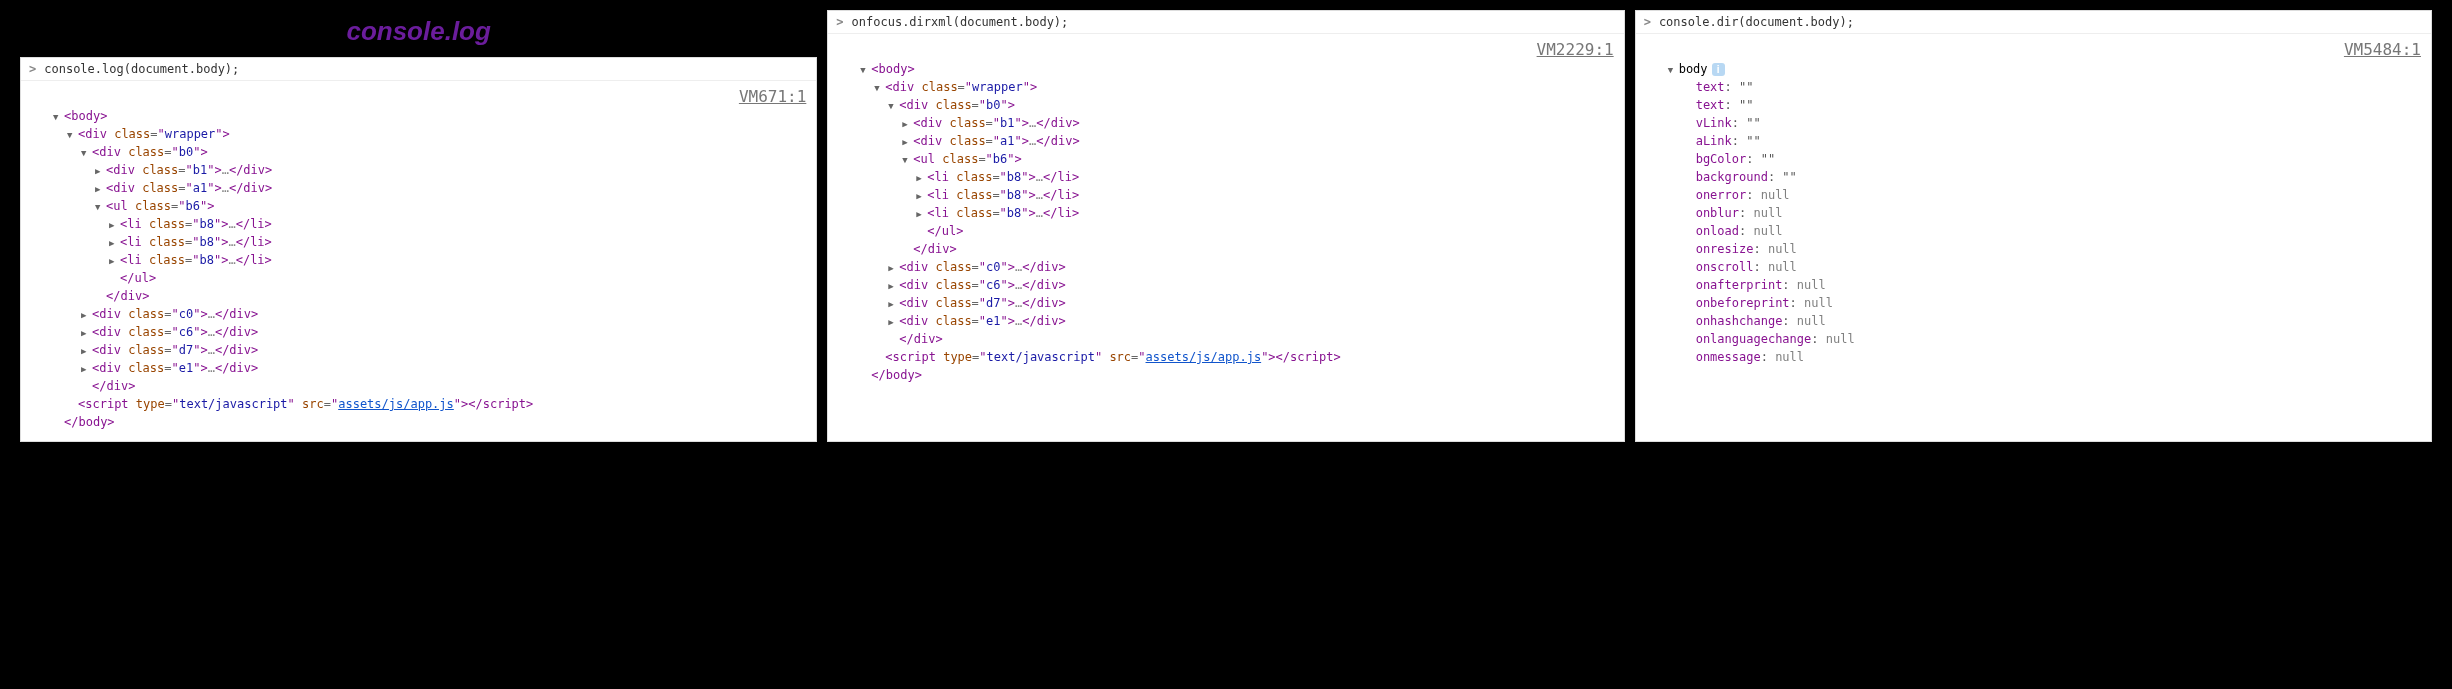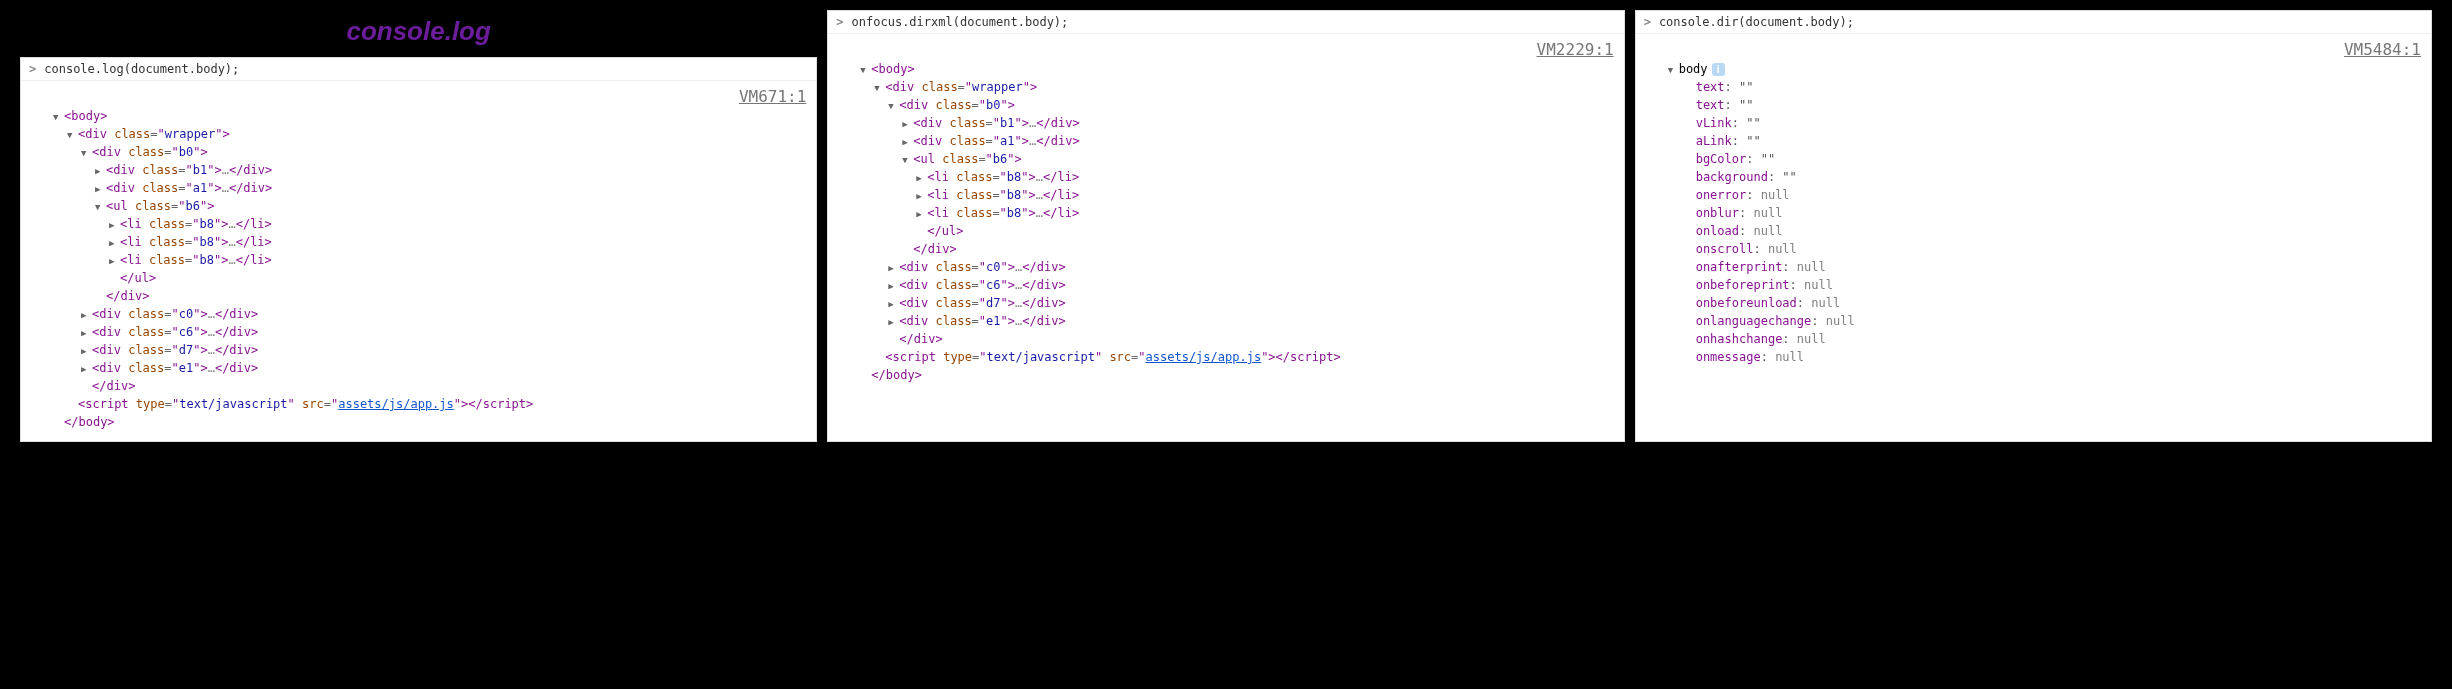--- a/index.html
+++ b/index.html
@@ -180,23 +180,23 @@
           <div class="row pad0"><span class="disc open"></span><span>body</span><span class="info-i">i</span></div>
           <div class="row pad2"><span class="dir-k">text</span><span class="dir-v">: </span><span class="dir-v">""</span></div>
           <div class="row pad2"><span class="dir-k">text</span><span class="dir-v">: </span><span class="dir-v">""</span></div>
           <div class="row pad2"><span class="dir-k">vLink</span><span class="dir-v">: </span><span class="dir-v">""</span></div>
           <div class="row pad2"><span class="dir-k">aLink</span><span class="dir-v">: </span><span class="dir-v">""</span></div>
           <div class="row pad2"><span class="dir-k">bgColor</span><span class="dir-v">: </span><span class="dir-v">""</span></div>
           <div class="row pad2"><span class="dir-k">background</span><span class="dir-v">: </span><span class="dir-v">""</span></div>
           <div class="row pad2"><span class="dir-k">onerror</span><span class="dir-v">: </span><span class="dir-n">null</span></div>
           <div class="row pad2"><span class="dir-k">onblur</span><span class="dir-v">: </span><span class="dir-n">null</span></div>
           <div class="row pad2"><span class="dir-k">onload</span><span class="dir-v">: </span><span class="dir-n">null</span></div>
+          <div class="row pad2"><span class="dir-k">onresize</span><span class="dir-v">: </span><span class="dir-n">null</span></div>
           <div class="row pad2"><span class="dir-k">onscroll</span><span class="dir-v">: </span><span class="dir-n">null</span></div>
           <div class="row pad2"><span class="dir-k">onafterprint</span><span class="dir-v">: </span><span class="dir-n">null</span></div>
           <div class="row pad2"><span class="dir-k">onbeforeprint</span><span class="dir-v">: </span><span class="dir-n">null</span></div>
-          <div class="row pad2"><span class="dir-k">onbeforeunload</span><span class="dir-v">: </span><span class="dir-n">null</span></div>
+          <div class="row pad2"><span class="dir-k">onhashchange</span><span class="dir-v">: </span><span class="dir-n">null</span></div>
           <div class="row pad2"><span class="dir-k">onlanguagechange</span><span class="dir-v">: </span><span class="dir-n">null</span></div>
-          <div class="row pad2"><span class="dir-k">onhashchange</span><span class="dir-v">: </span><span class="dir-n">null</span></div>
           <div class="row pad2"><span class="dir-k">onmessage</span><span class="dir-v">: </span><span class="dir-n">null</span></div>
         </div>
     </div>
   </div>
 </div>
 
 </body></html>

